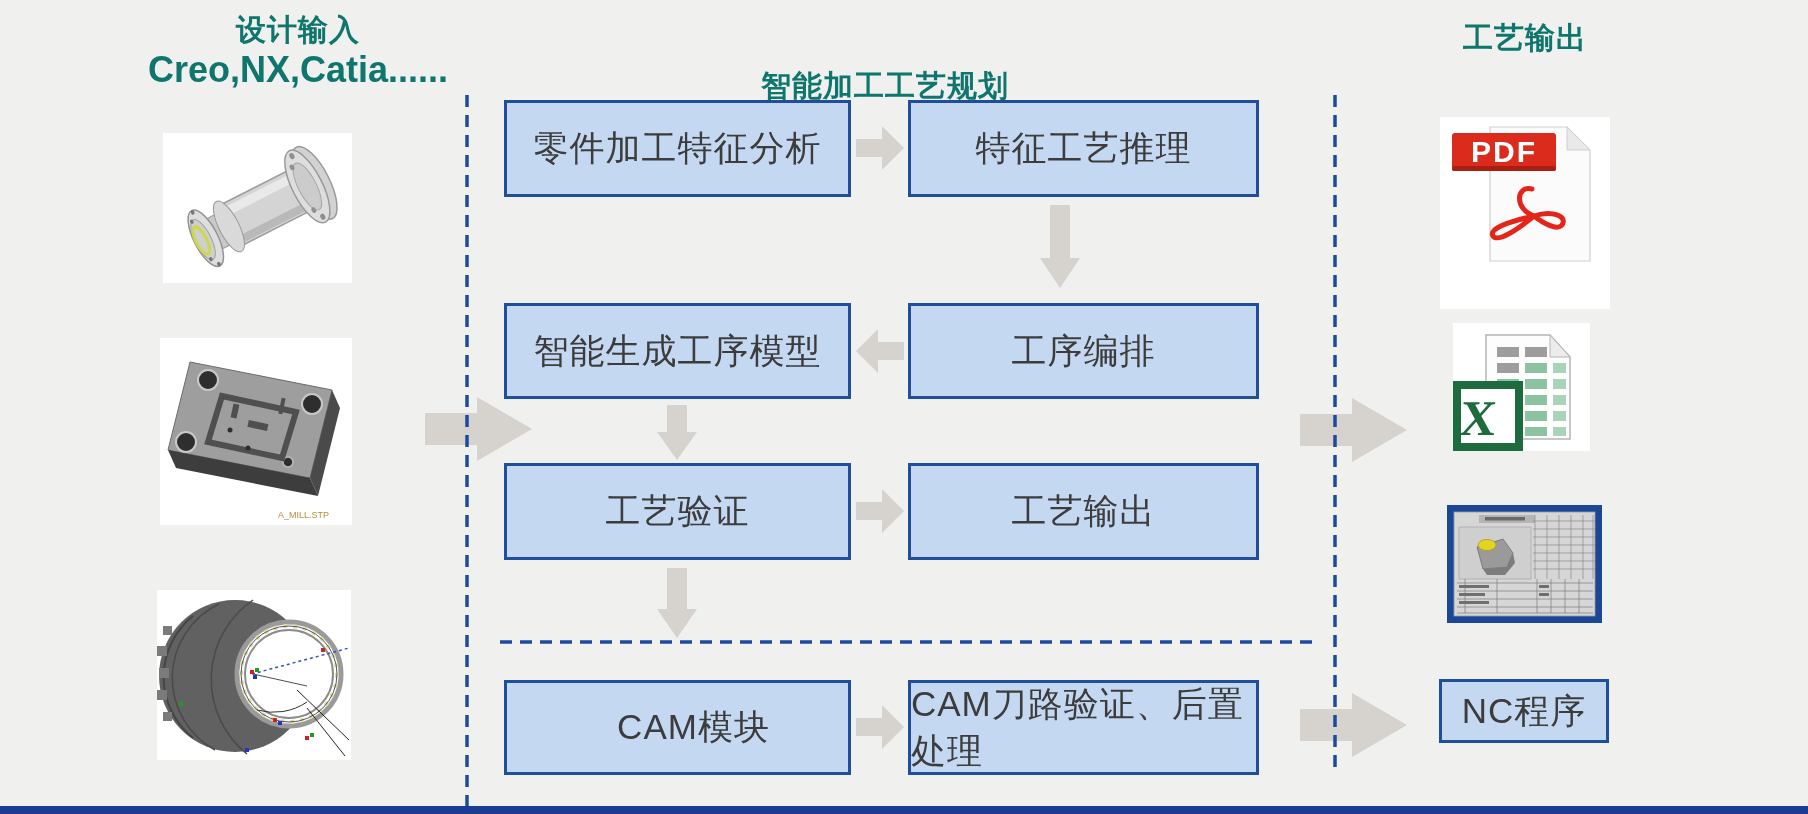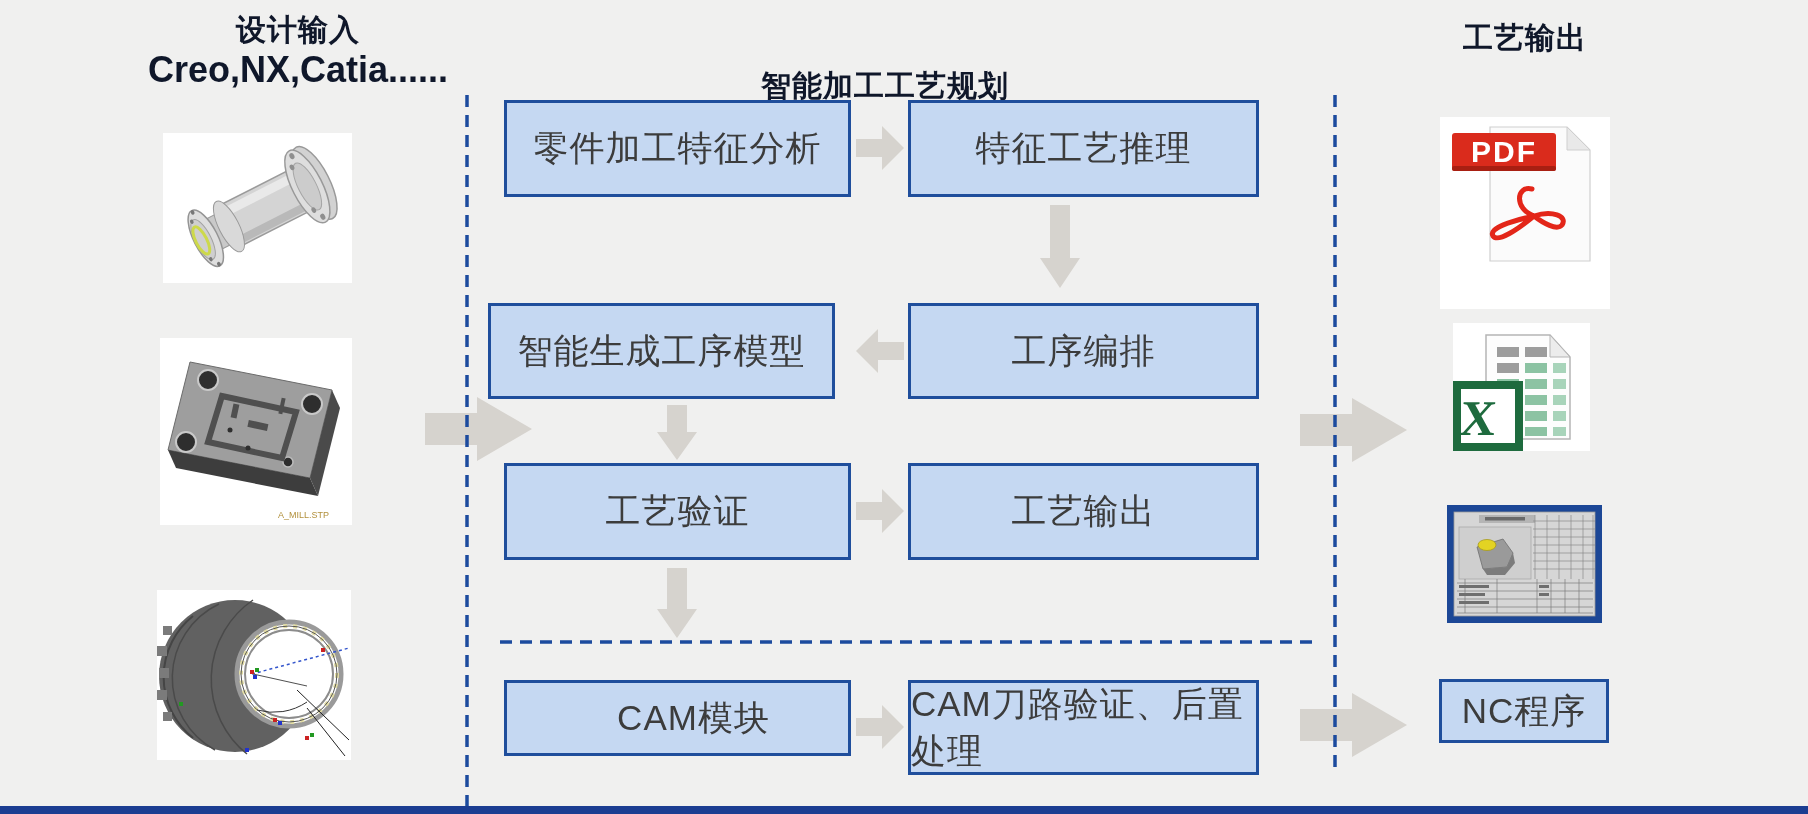--- a/index.html
+++ b/index.html
@@ -1,21 +1,21 @@
 <!DOCTYPE html>
 <html><head>
 <meta charset="utf-8">
 <style>
   html,body{margin:0;padding:0;background:#e4e4e4;}
   .canvas{
     position:relative;width:1808px;height:814px;overflow:hidden;
     background:#f0f0ef;font-family:"Liberation Sans","DejaVu Sans",sans-serif;
   }
   .title{
-    position:absolute;text-align:center;font-weight:bold;color:#0f172a;
+    position:absolute;text-align:center;font-weight:bold;color:#0f766e;
     font-size:30px;line-height:1.2;letter-spacing:1px;
   }
   .subtitle{font-size:36px;letter-spacing:0;}
   .flow-box{
     position:absolute;background:#c5d8f2;border:3px solid #1f4e9c;
     display:flex;align-items:center;justify-content:center;
     font-size:35px;color:#3c3c3c;letter-spacing:1px;box-sizing:border-box;
   }
   .arrow{position:absolute;}
   .img-fig{position:absolute;background:#ffffff;}
@@ -113,25 +113,25 @@
           <rect x="153" y="143" width="4" height="4" fill="#229922"></rect>
         <rect x="22" y="112" width="4" height="4" fill="#229922"></rect>
         <rect x="164" y="58" width="4" height="4" fill="#cc2222"></rect>
         <rect x="88" y="158" width="4" height="4" fill="#2233cc"></rect>
       </g>
     </svg>
   </div>
 
   <div class="flow-box" style="left:504px;top:100px;width:347px;height:97px;">零件加工特征分析</div>
   <div class="flow-box" style="left:908px;top:100px;width:351px;height:97px;">特征工艺推理</div>
-  <div class="flow-box" style="left:488px;top:303px;width:347px;height:96px;">智能生成工序模型</div>
+  <div class="flow-box" style="left:504px;top:303px;width:347px;height:96px;">智能生成工序模型</div>
   <div class="flow-box" style="left:908px;top:303px;width:351px;height:96px;">工序编排</div>
   <div class="flow-box" style="left:504px;top:463px;width:347px;height:97px;">工艺验证</div>
   <div class="flow-box" style="left:908px;top:463px;width:351px;height:97px;">工艺输出</div>
-  <div class="flow-box" style="left:504px;top:680px;width:347px;height:76px;padding-left:32px;">CAM模块</div>
+  <div class="flow-box" style="left:504px;top:680px;width:347px;height:95px;padding-left:32px;">CAM模块</div>
   <div class="flow-box" style="left:908px;top:680px;width:351px;height:95px;">CAM刀路验证、后置处理</div>
 
   <svg class="arrow" style="left:856px;top:126px;" width="48" height="44">
     <polygon points="0,13 26,13 26,0 48,22 26,44 26,31 0,31" fill="#d6d3ce"></polygon>
   </svg>
   <svg class="arrow" style="left:856px;top:329px;" width="48" height="44">
     <polygon points="48,13 22,13 22,0 0,22 22,44 22,31 48,31" fill="#d6d3ce"></polygon>
   </svg>
   <svg class="arrow" style="left:856px;top:489px;" width="48" height="44">
     <polygon points="0,13 26,13 26,0 48,22 26,44 26,31 0,31" fill="#d6d3ce"></polygon>

